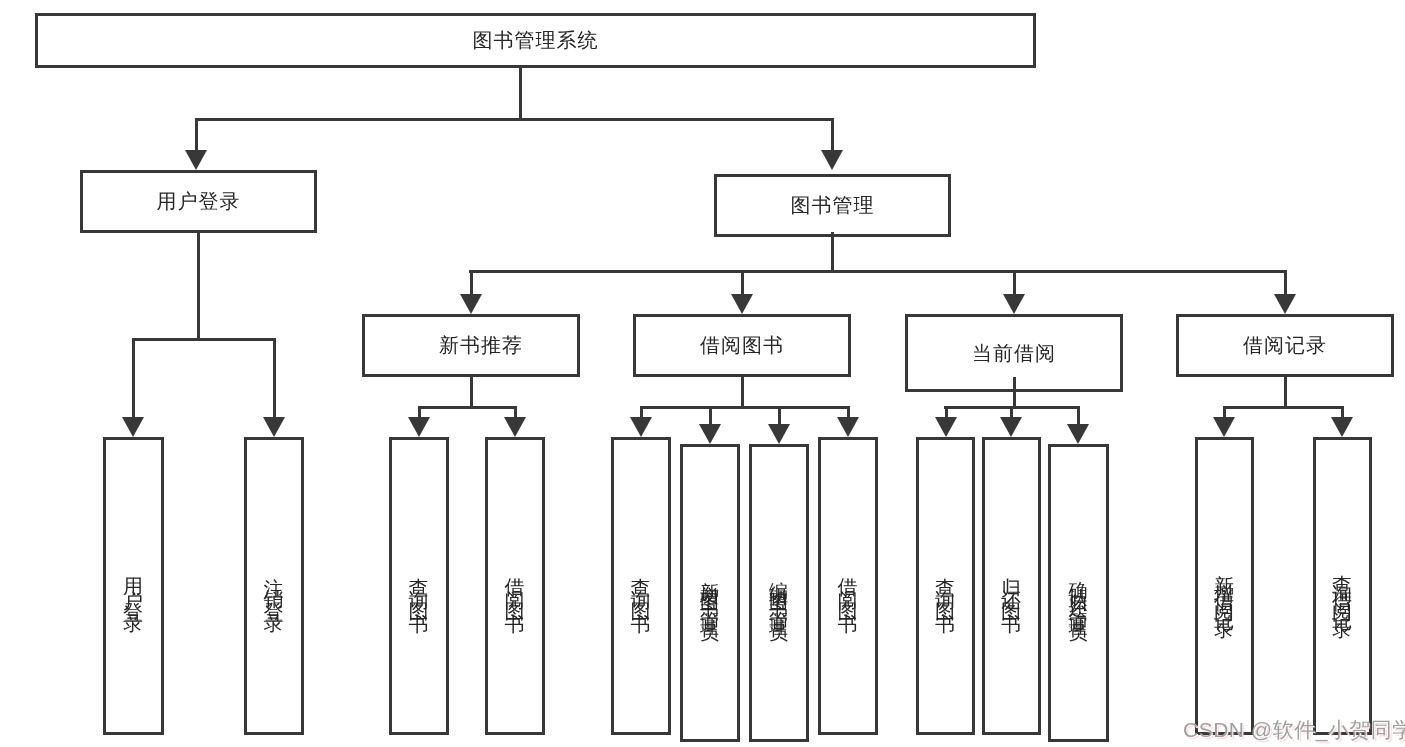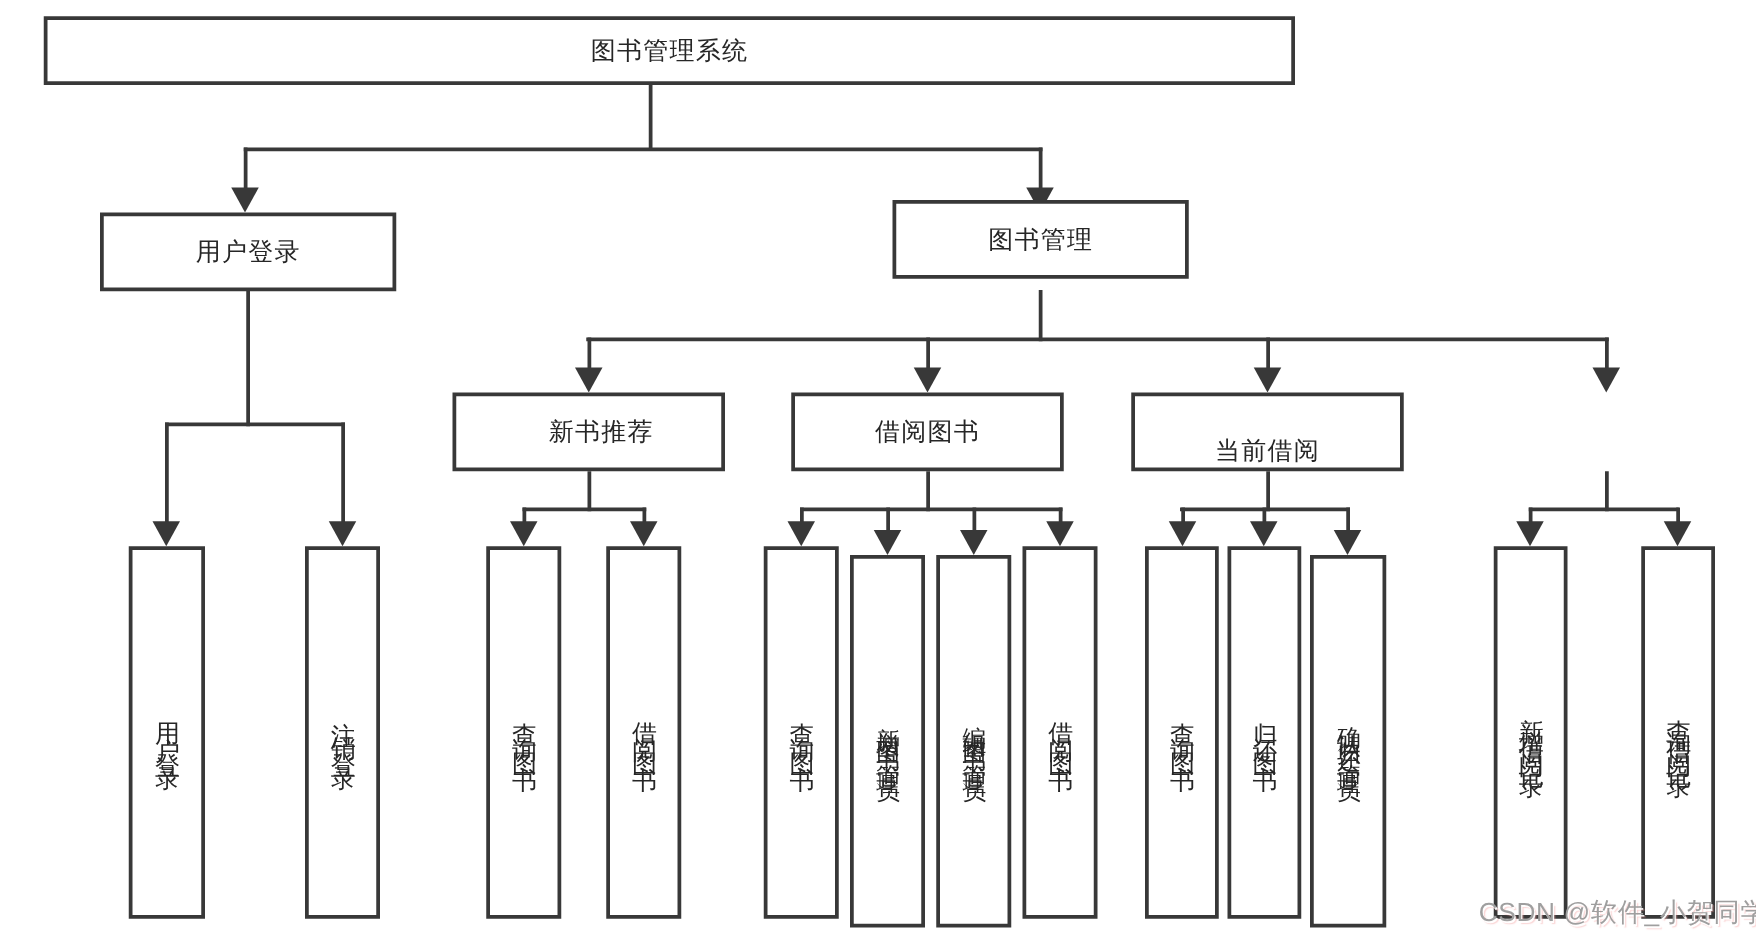--- a/index.html
+++ b/index.html
@@ -50,21 +50,21 @@
   <div class="v" style="left:519px;top:68px;height:52px;"></div>
   <div class="h" style="left:195px;top:118px;width:639px;"></div>
   <div class="v" style="left:195px;top:118px;height:34px;"></div>
   <div class="arrow" style="left:185px;top:150px;"></div>
   <div class="v" style="left:831px;top:118px;height:34px;"></div>
   <div class="arrow" style="left:821px;top:150px;"></div>
 
   <div class="node" style="left:80px;top:170px;width:237px;height:63px;">
     <span>用户登录</span>
   </div>
-  <div class="node" style="left:714px;top:160px;width:237px;height:63px;">
+  <div class="node" style="left:714px;top:174px;width:237px;height:63px;">
     <span>图书管理</span>
   </div>
 
   <div class="v" style="left:197px;top:232px;height:109px;"></div>
   <div class="h" style="left:132px;top:338px;width:144px;"></div>
   <div class="v" style="left:132px;top:338px;height:81px;"></div>
   <div class="arrow" style="left:122px;top:417px;"></div>
   <div class="v" style="left:273px;top:338px;height:81px;"></div>
   <div class="arrow" style="left:263px;top:417px;"></div>
 
@@ -78,22 +78,25 @@
   <div class="arrow" style="left:1003px;top:294px;"></div>
   <div class="v" style="left:1284px;top:270px;height:26px;"></div>
   <div class="arrow" style="left:1274px;top:294px;"></div>
 
   <div class="node" style="left:362px;top:314px;width:218px;height:63px;padding-left:20px;">
     <span>新书推荐</span>
   </div>
   <div class="node" style="left:633px;top:314px;width:218px;height:63px;">
     <span>借阅图书</span>
   </div>
-  <div class="node" style="left:905px;top:314px;width:218px;height:63px;align-items:flex-end;">
+  <div class="node" style="left:905px;top:314px;width:218px;height:78px;">
     <span>当前借阅</span>
+  </div>
+  <div class="node" style="left:1176px;top:314px;width:218px;height:63px;">
+    <span>借阅记录</span>
   </div>
 
   <div class="v" style="left:470px;top:377px;height:32px;"></div>
   <div class="h" style="left:418px;top:406px;width:99px;"></div>
   <div class="v" style="left:418px;top:406px;height:13px;"></div>
   <div class="arrow" style="left:408px;top:417px;"></div>
   <div class="v" style="left:514px;top:406px;height:13px;"></div>
   <div class="arrow" style="left:504px;top:417px;"></div>
 
   <div class="v" style="left:741px;top:377px;height:32px;"></div>

